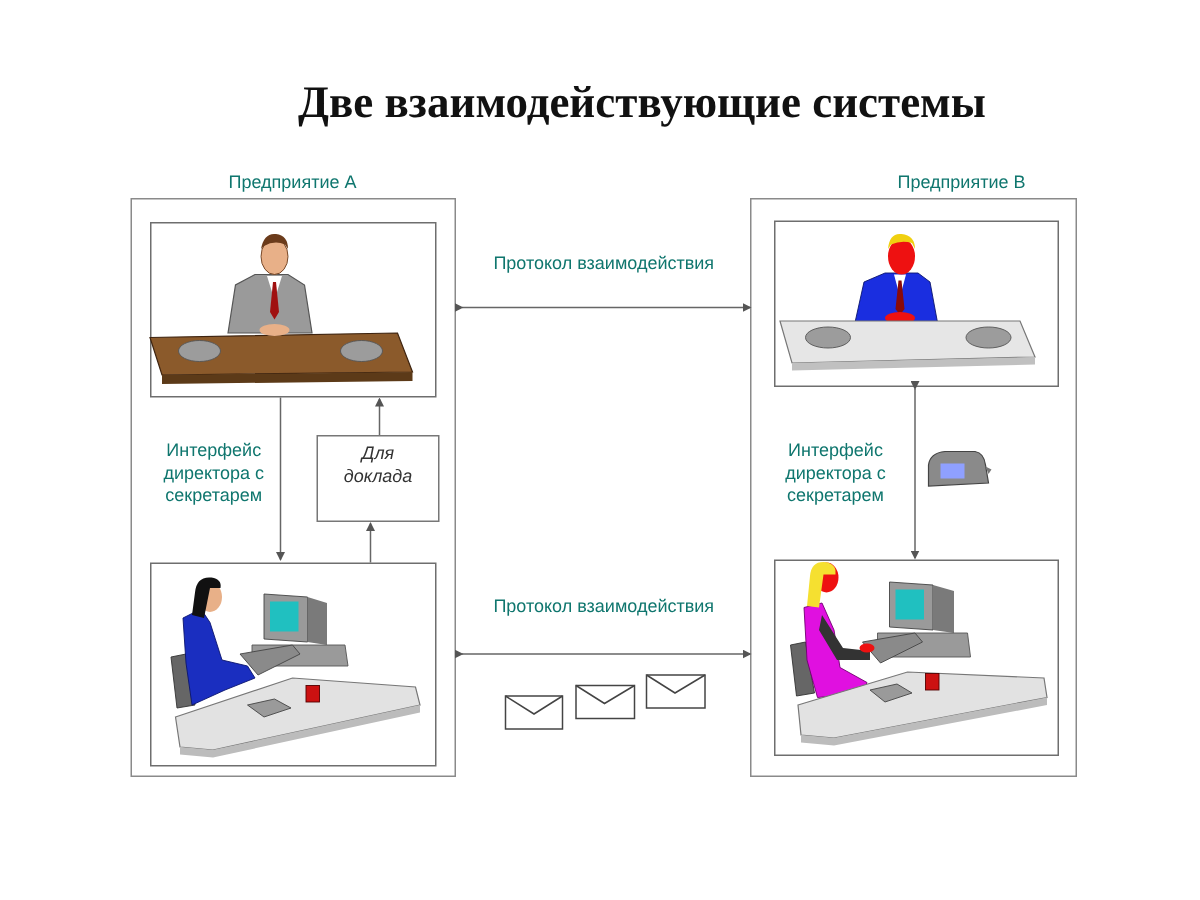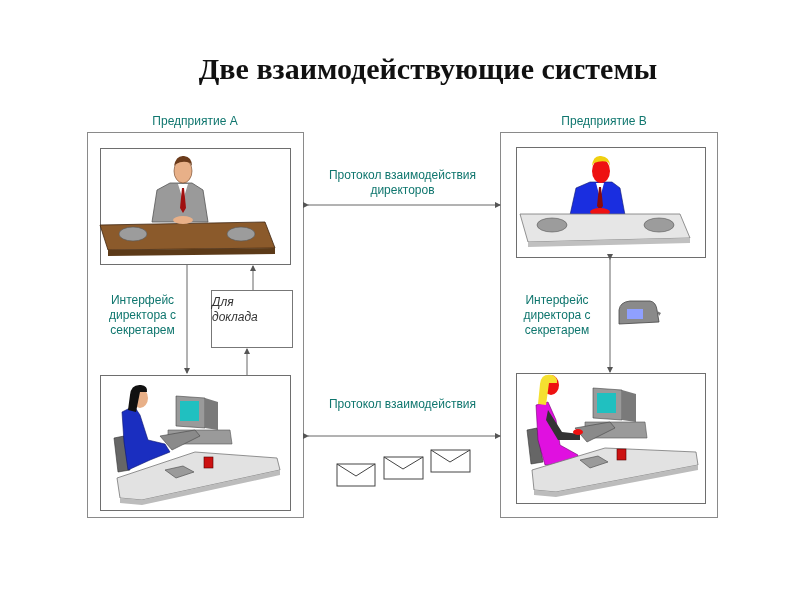--- a/index.html
+++ b/index.html
@@ -1,30 +1,30 @@
 <!DOCTYPE html>
 <html><head>
 <meta charset="utf-8">
 <style>
   html, body { margin:0; padding:0; background:#ffffff; }
   body { width:800px; height:600px; position:relative; overflow:hidden; font-family:"Liberation Sans", sans-serif; }
   .title { position:absolute; left:0; width:800px; top:52px; text-align:center; font-family:"Liberation Serif", serif; font-weight:bold; font-size:30px; color:#111;margin-left:28px; }
   .label { position:absolute; font-size:12px; color:#0f766e; text-align:center; line-height:15px; }
   .box { position:absolute; border:1.5px solid #8a8a8a; background:#fff; box-sizing:border-box; }
   .inner { position:absolute; border:1.5px solid #6e6e6e; background:#fff; box-sizing:border-box; }
-  .report { position:absolute; border:1.5px solid #777; background:#fff; box-sizing:border-box; font-style:italic; font-size:12px; color:#333; line-height:15px; padding-top:4px; }
+  .report { position:absolute; border:1.5px solid #777; background:#fff; box-sizing:border-box; font-style:italic; font-size:12px; color:#333; text-align:center; line-height:15px; padding-top:4px; }
   svg.overlay { position:absolute; left:0; top:0; }
 </style>
 </head>
 <body>
 
 <div class="title">Две взаимодействующие системы</div>
 
 <div class="label" style="left:130px; top:114px; width:130px;">Предприятие A</div>
-<div class="label" style="left:539px; top:114px; width:130px;">Предприятие B</div>
+<div class="label" style="left:576px; top:114px; width:130px;">Предприятие B</div>
 
 <div class="box" style="left:87px; top:132px; width:217px; height:386px;"></div>
 <div class="box" style="left:500px; top:132px; width:218px; height:386px;"></div>
 
 <div class="inner" style="left:100px; top:148px; width:191px; height:117px;"></div>
 <div class="inner" style="left:100px; top:375px; width:191px; height:136px;"></div>
 <div class="inner" style="left:516px; top:147px; width:190px; height:111px;"></div>
 <div class="inner" style="left:516px; top:373px; width:190px; height:131px;"></div>
 
 <div class="report" style="left:211px; top:290px; width:82px; height:58px;">
@@ -38,21 +38,20 @@
   <div>секретарем</div>
 </div>
 <div class="label" style="left:512px; top:293px; width:90px;">
   <div>Интерфейс</div>
   <div>директора с</div>
   <div>секретарем</div>
 </div>
 
 <div class="label" style="left:305px; top:168px; width:195px;">
   <div>Протокол взаимодействия</div>
-  <div>директоров</div>
 </div>
 <div class="label" style="left:305px; top:397px; width:195px;">
   <div>Протокол взаимодействия</div>
 </div>
 
 <svg class="overlay" width="800" height="600">
   <defs>
     <marker id="ah" markerWidth="6" markerHeight="6" refX="5" refY="3" orient="auto">
       <path d="M0,0 L6,3 L0,6 z" fill="#555"></path>
     </marker>

